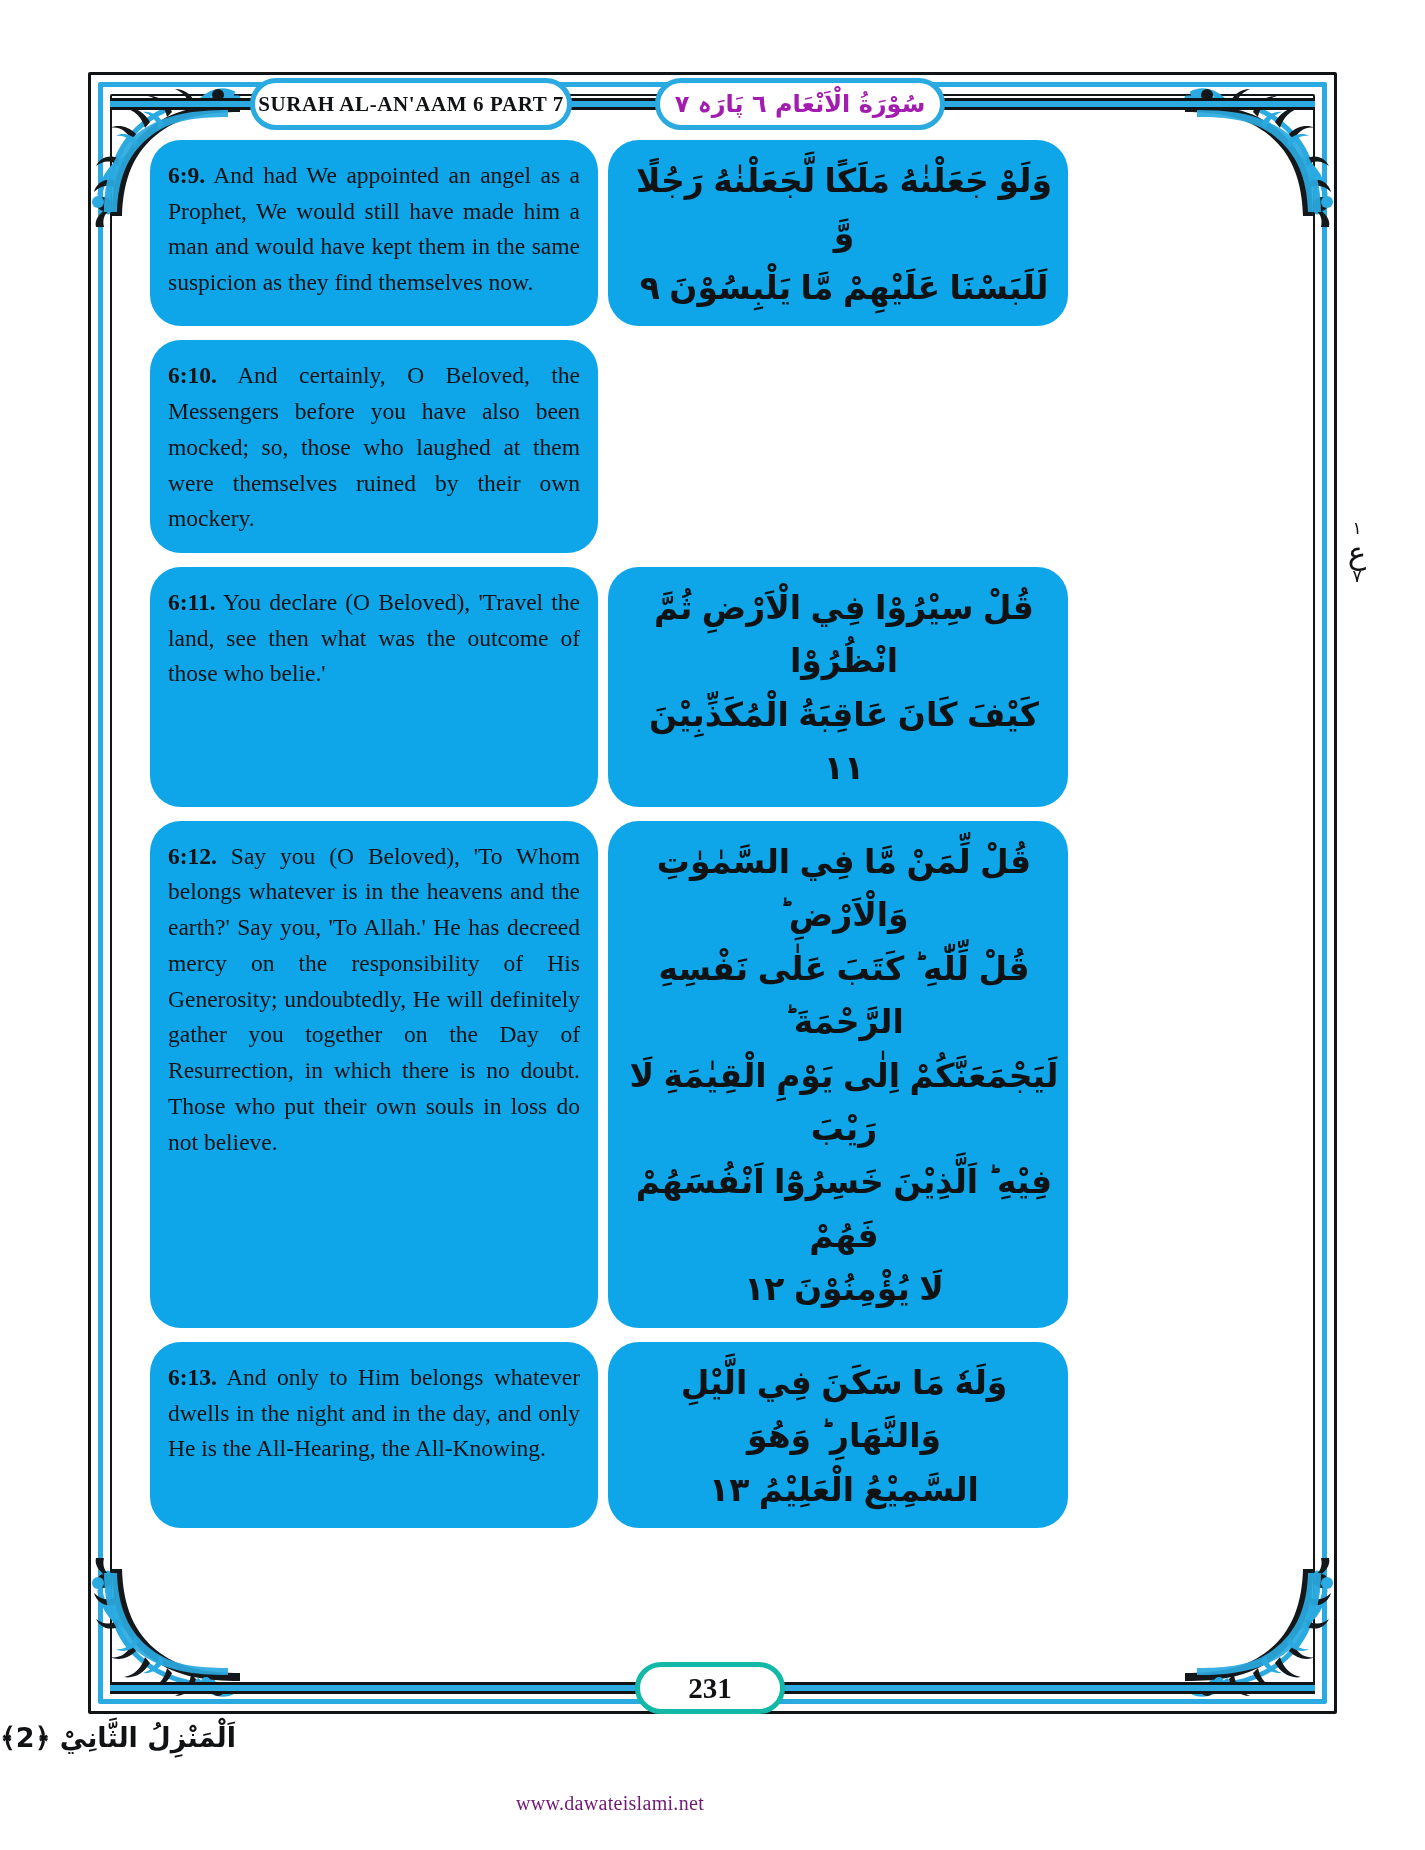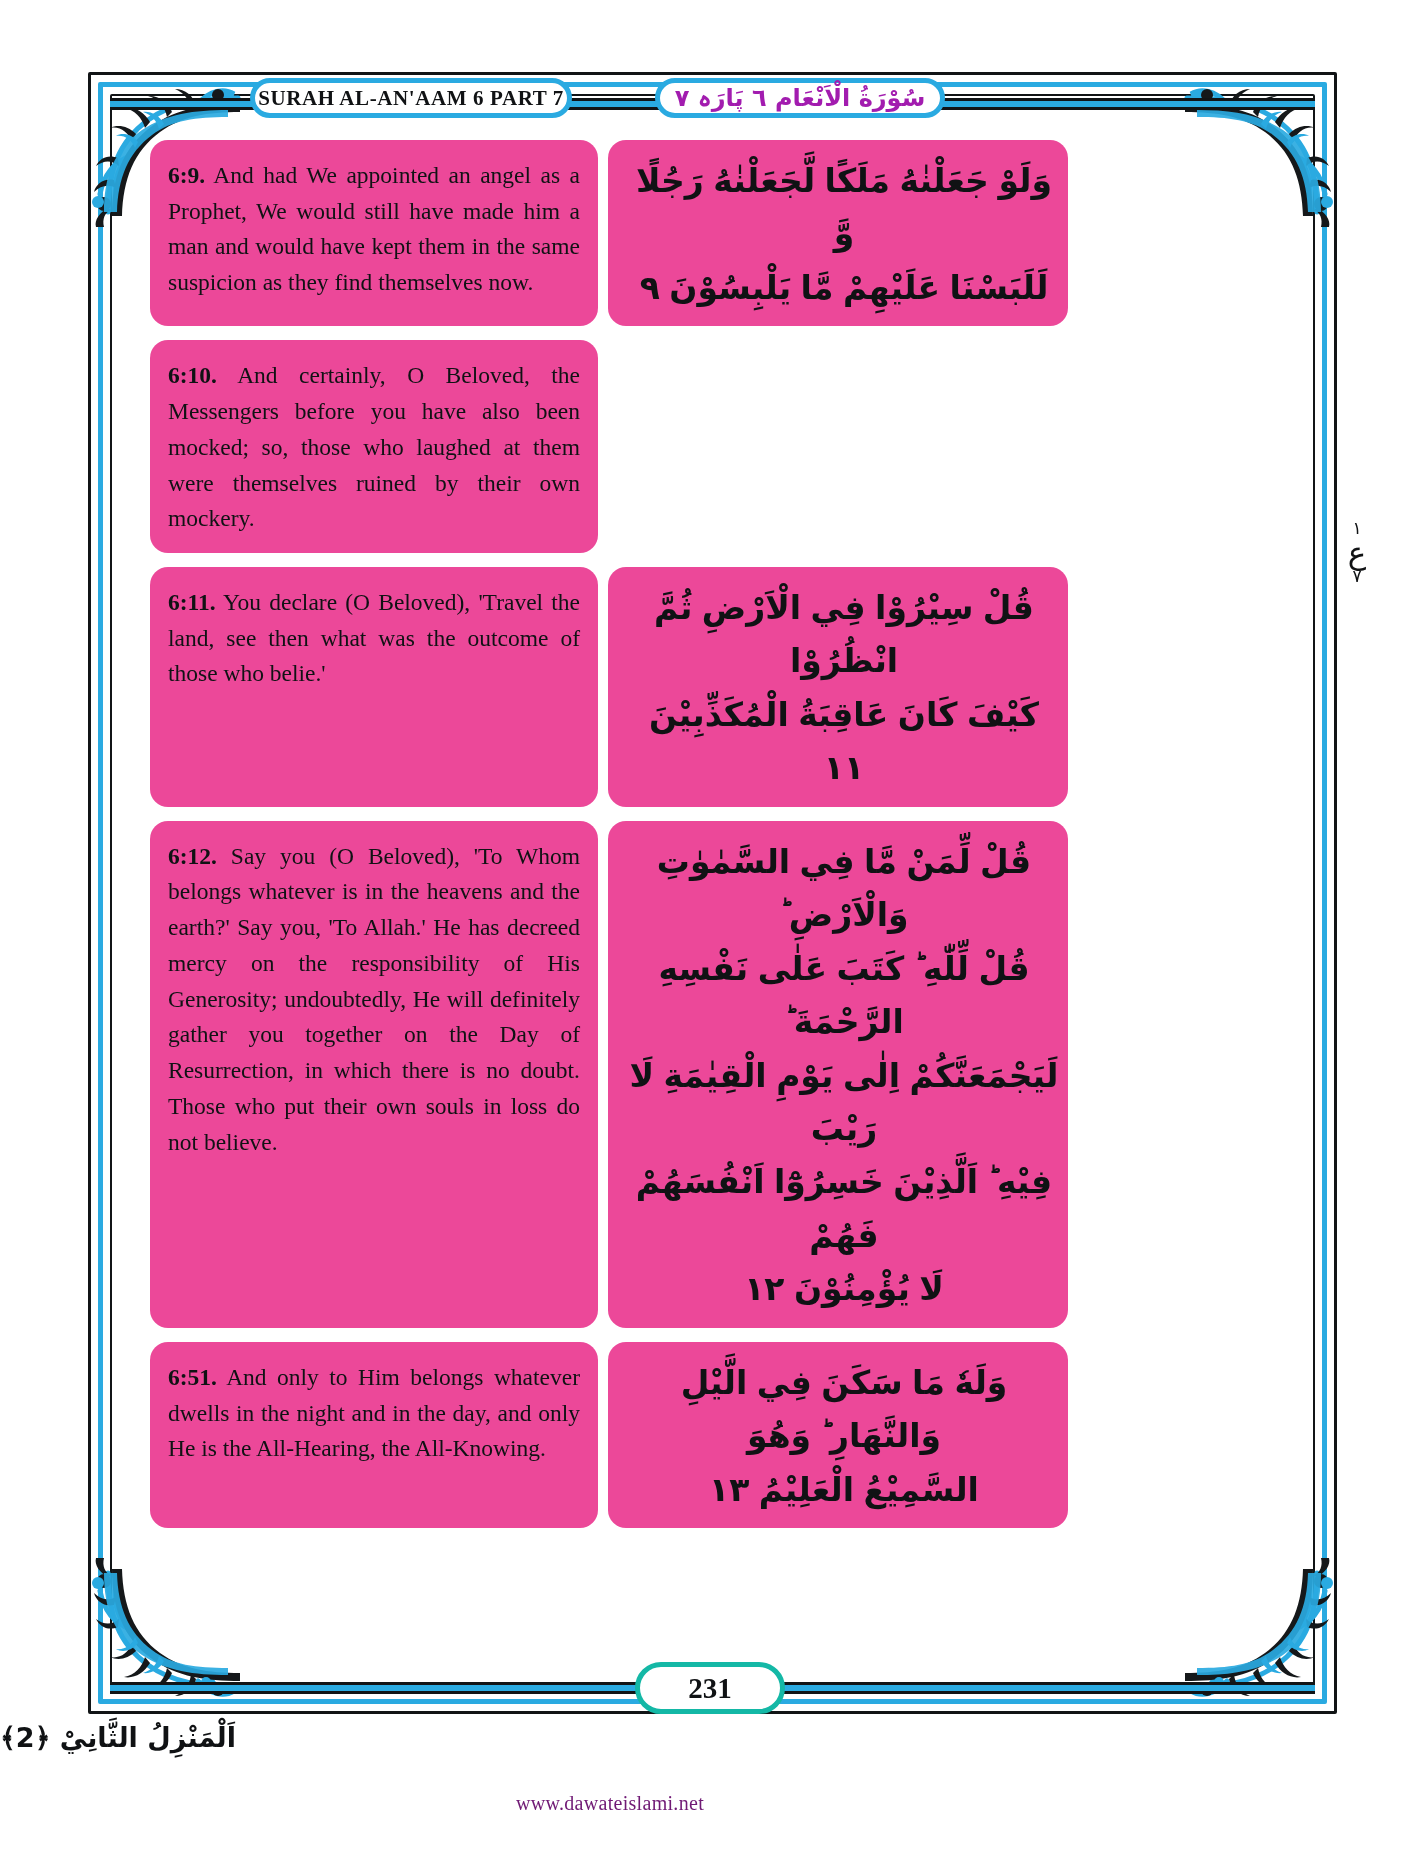--- a/index.html
+++ b/index.html
@@ -75,21 +75,21 @@
   }
   .cartouche {
     position: absolute;
     background: #ffffff;
     border: 5px solid #2AAAE1;
     border-radius: 30px;
     box-sizing: border-box;
     display: flex;
     align-items: center;
     justify-content: center;
-    height: 40px;
+    height: 52px;
     top: 2px;
   }
   .cartouche-left {
     left: 140px;
     width: 322px;
   }
   .cartouche-right {
     left: 545px;
     width: 290px;
   }
@@ -194,22 +194,22 @@
     width: 1125px;
     height: 1510px;
   }
   .verse-row {
     position: relative;
     display: flex;
     gap: 10px;
     margin-bottom: 14px;
   }
   .cell {
-    background: #ec4899;
-    border-radius: 18px;
+    background: #0ea5e9;
+    border-radius: 31px;
     box-sizing: border-box;
   }
   .cell-en {
     width: 448px;
     padding: 18px 18px 16px 18px;
   }
   .cell-ar {
     width: 460px;
     padding: 14px 8px 12px 20px;
     display: flex;
@@ -422,21 +422,21 @@
         <div class="ar-text">قُلْ لِّمَنْ مَّا فِي السَّمٰوٰتِ وَالْاَرْضِ ؕ</div>
         <div class="ar-text">قُلْ لِّلّٰهِ ؕ كَتَبَ عَلٰى نَفْسِهِ الرَّحْمَةَ ؕ</div>
         <div class="ar-text">لَيَجْمَعَنَّكُمْ اِلٰى يَوْمِ الْقِيٰمَةِ لَا رَيْبَ</div>
         <div class="ar-text">فِيْهِ ؕ اَلَّذِيْنَ خَسِرُوْٓا اَنْفُسَهُمْ فَهُمْ</div>
         <div class="ar-text">لَا يُؤْمِنُوْنَ ۱۲</div>
       </div>
     </div>
 
     <div class="verse-row">
       <div class="cell cell-en">
-        <div class="en-text"><span class="vnum">6:51.</span><span> And only to Him belongs whatever dwells in the night and in the day, and only He is the All-Hearing, the All-Knowing.</span></div>
+        <div class="en-text"><span class="vnum">6:13.</span><span> And only to Him belongs whatever dwells in the night and in the day, and only He is the All-Hearing, the All-Knowing.</span></div>
       </div>
       <div class="cell cell-ar">
         <div class="ar-text">وَلَهٗ مَا سَكَنَ فِي الَّيْلِ وَالنَّهَارِ ؕ وَهُوَ</div>
         <div class="ar-text">السَّمِيْعُ الْعَلِيْمُ ۱۳</div>
       </div>
     </div>
 
   </div>
 
   <div class="ruku-marker">

